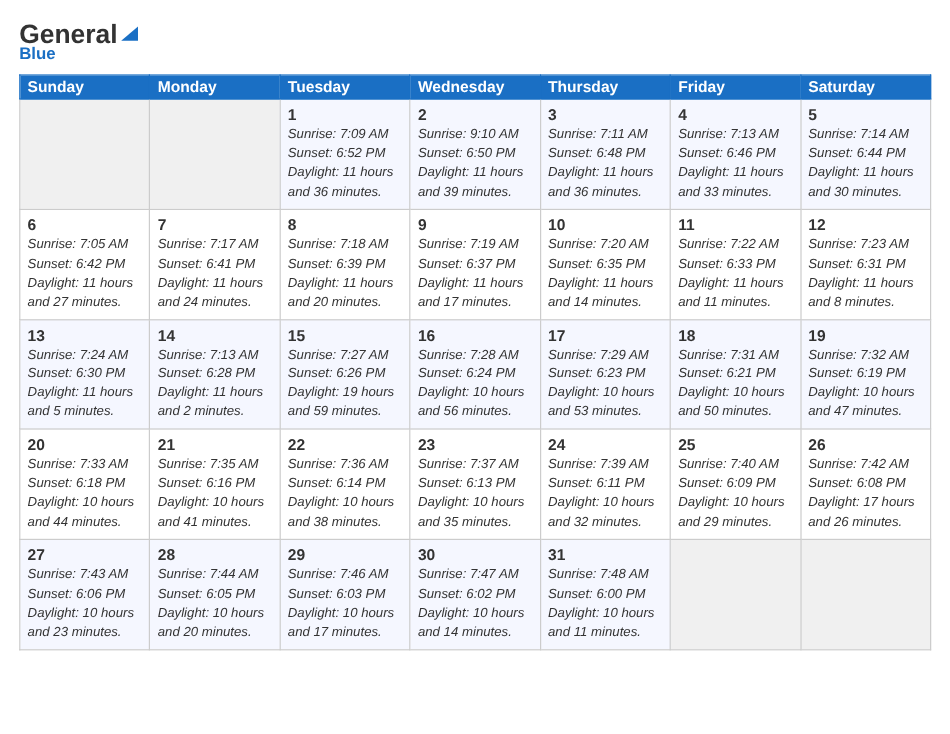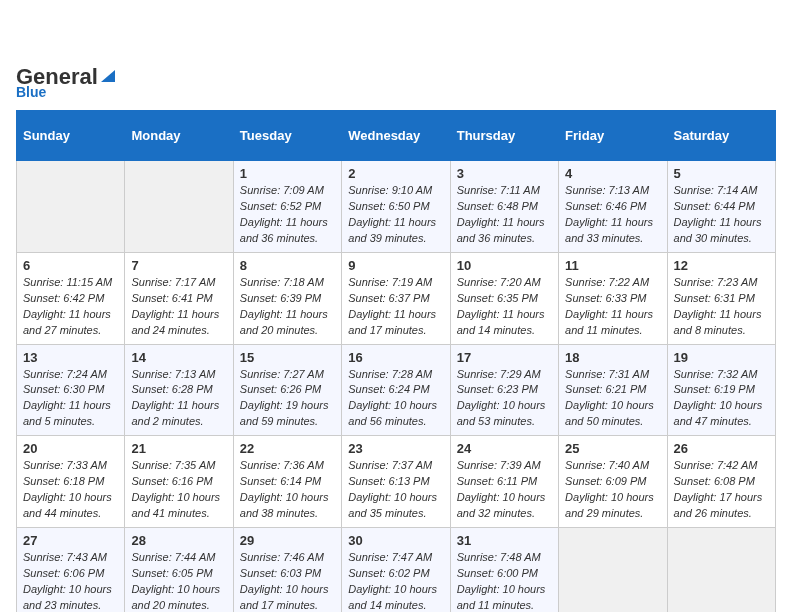--- a/index.html
+++ b/index.html
@@ -8,21 +8,20 @@
       background: #fff;
       width: 792px;
       min-height: 612px;
       padding: 16px;
     }
     .header {
       display: flex;
       justify-content: space-between;
       align-items: flex-start;
       margin-bottom: 10px;
-      margin-top: 48px;
     }
     .logo {
       display: flex;
       flex-direction: column;
       align-items: flex-start;
     }
     .logo-line {
       display: flex;
       align-items: center;
     }
@@ -40,21 +39,21 @@
     }
     table {
       width: 100%;
       border-collapse: collapse;
       table-layout: fixed;
     }
     thead tr th {
       background: #1a6fc4;
       color: #fff;
       text-align: left;
-      padding: 17px 6px;
+      padding: 2px 6px;
       font-size: 13px;
       font-weight: bold;
       border: 1px solid #1a6fc4;
     }
     tbody tr td {
       border: 1px solid #ccc;
       vertical-align: top;
       padding: 5px 6px;
       font-size: 11px;
       color: #333;
@@ -135,21 +134,21 @@
           <div class="cell-text"><span>Sunrise: 7:13 AM</span><br><span>Sunset: 6:46 PM</span><br><span>Daylight: 11 hours and 33 minutes.</span></div>
         </td>
         <td>
           <span class="day-num">5</span>
           <div class="cell-text"><span>Sunrise: 7:14 AM</span><br><span>Sunset: 6:44 PM</span><br><span>Daylight: 11 hours and 30 minutes.</span></div>
         </td>
       </tr>
       <tr>
         <td>
           <span class="day-num">6</span>
-          <div class="cell-text"><span>Sunrise: 11:15 AM</span><br><span>Sunset: 6:42 PM</span><br><span>Daylight: 11 hours and 27 minutes.</span></div>
+          <div class="cell-text"><span>Sunrise: 7:05 AM</span><br><span>Sunset: 6:42 PM</span><br><span>Daylight: 11 hours and 27 minutes.</span></div>
         </td>
         <td>
           <span class="day-num">7</span>
           <div class="cell-text"><span>Sunrise: 7:17 AM</span><br><span>Sunset: 6:41 PM</span><br><span>Daylight: 11 hours and 24 minutes.</span></div>
         </td>
         <td>
           <span class="day-num">8</span>
           <div class="cell-text"><span>Sunrise: 7:18 AM</span><br><span>Sunset: 6:39 PM</span><br><span>Daylight: 11 hours and 20 minutes.</span></div>
         </td>
         <td>

